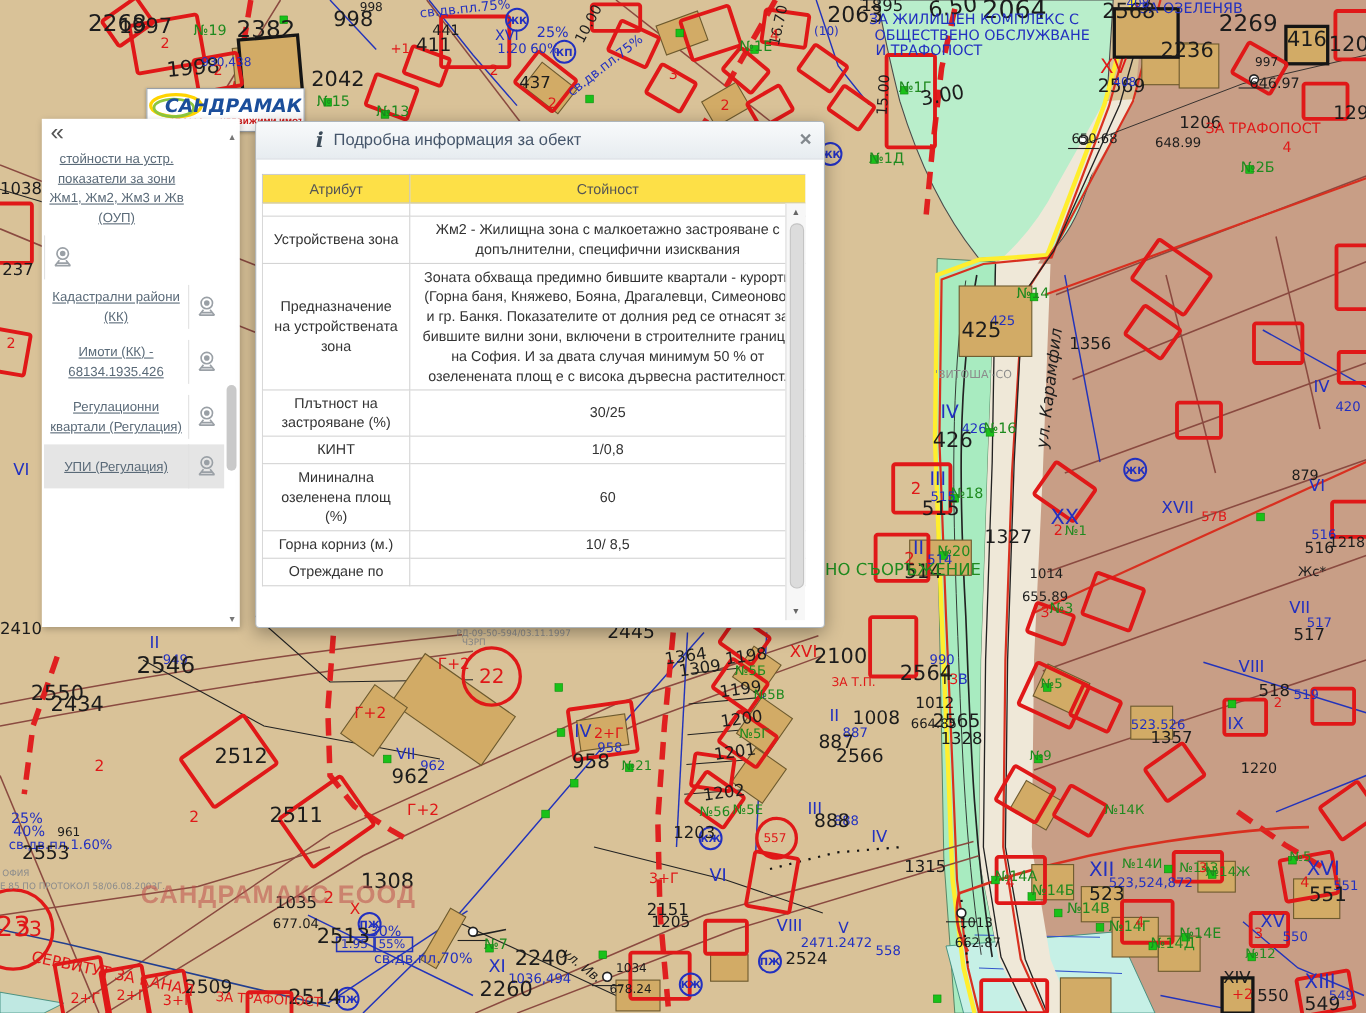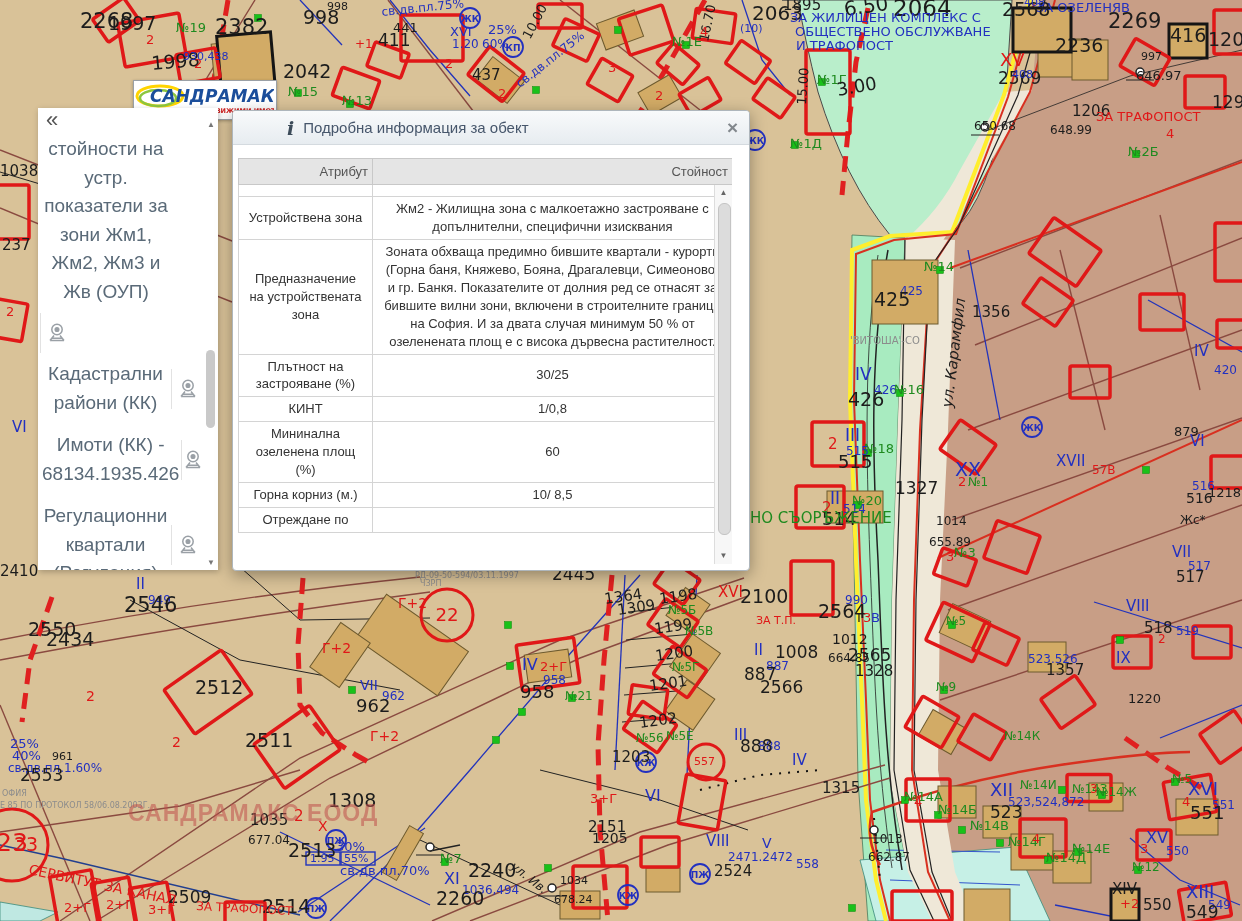--- a/index.html
+++ b/index.html
@@ -16,41 +16,41 @@
     border:1px solid #9aa0a6;box-shadow:0 1px 3px rgba(0,0,0,.3);}
 
   
   .sidebar{position:absolute;left:38px;top:108px;width:180px;height:462px;background:#fff;
     box-shadow:1px 2px 6px rgba(0,0,0,.25);}
   .collapse-btn{position:absolute;top:0px;left:8px;font-size:22px;color:#555;cursor:pointer;line-height:24px;}
   .layer-list{position:absolute;top:24px;bottom:0;left:2px;right:14px;overflow:hidden;}
   .layer-item{display:flex;align-items:center;}
   .layer-item.first{margin-top:-4px;}
   .layer-item.selected{background:#e5e5e5;}
-  .layer-label{flex:1;text-align:center;padding:7px 2px;font-size:19px;line-height:1.5;color:#5a6a78;}
+  .layer-label{flex:1;text-align:center;padding:7px 2px;font-size:12px;line-height:1.5;color:#5a6a78;text-decoration:underline;}
   .layer-pin{width:32px;min-height:40px;display:flex;align-items:center;justify-content:center;border-left:1px solid #e2e2e2;}
   .layer-pin.empty{border-left:none;}
   .sb-scroll{position:absolute;right:1px;top:12px;bottom:2px;width:12px;}
   .sb-up,.sb-down{position:absolute;left:0;width:12px;height:10px;font-size:8px;color:#777;text-align:center;line-height:10px;}
   .sb-up{top:0}.sb-down{bottom:0}
   .sb-thumb{position:absolute;left:1px;top:230px;height:78px;width:9px;background:#c9c9c9;border-radius:5px;}
 
   
   .dialog{position:absolute;left:232px;top:110px;width:516px;height:459px;background:#fff;
     border:1px solid #aeb6bc;border-radius:4px;box-shadow:0 4px 16px rgba(0,0,0,.35);overflow:hidden;}
   .dlg-title{position:relative;height:33px;background:linear-gradient(#f8fafb,#e7ecf0);
     border-bottom:1px solid #d4dadf;display:flex;align-items:center;}
   .dlg-info{margin-left:54px;font-family:"DejaVu Serif",serif;font-style:italic;font-weight:bold;
     color:#3c4b59;font-size:19px;}
   .dlg-title-text{margin-left:9px;color:#46566b;font-size:15px;text-align:right;}
   .dlg-close{position:absolute;right:11px;top:6px;color:#82888d;font-size:19px;font-weight:bold;cursor:pointer;}
   .tbl-wrap{position:relative;margin:13px 0 0 5px;width:494px;height:406px;overflow:hidden;}
   table.tbl{width:494px;border-collapse:collapse;table-layout:fixed;font-size:13px;color:#333;}
-  .tbl th{background:#e5e5e5;border:1px solid #c8c8c8;font-weight:normal;color:#555;
-    text-align:right;padding:5px 4px;font-size:13px;}
+  .tbl th{background:#fde047;border:1px solid #c8c8c8;font-weight:normal;color:#555;
+    text-align:center;padding:5px 24px;font-size:13px;}
   .tbl td{border:1px solid #d4d4d4;text-align:center;vertical-align:middle;
     padding:3px 8px;line-height:1.38;}
   .tbl col.c1{width:134px;} .tbl col.c2{width:360px;}
   .tbl tr.sliver td{height:11px;padding:0;}
   .dlg-scroll{position:absolute;right:0;top:27px;bottom:0;width:17px;background:#f7f7f7;border-left:1px solid #ddd;}
   .dlg-up,.dlg-down{position:absolute;left:0;width:17px;height:12px;font-size:8px;color:#666;text-align:center;line-height:12px;}
   .dlg-up{top:2px}.dlg-down{bottom:2px}
   .dlg-thumb{position:absolute;left:2.5px;top:18px;height:330px;width:11px;background:#dcdcdc;border:1px solid #c4c4c4;border-radius:6px;}
 </style>
 </head>

